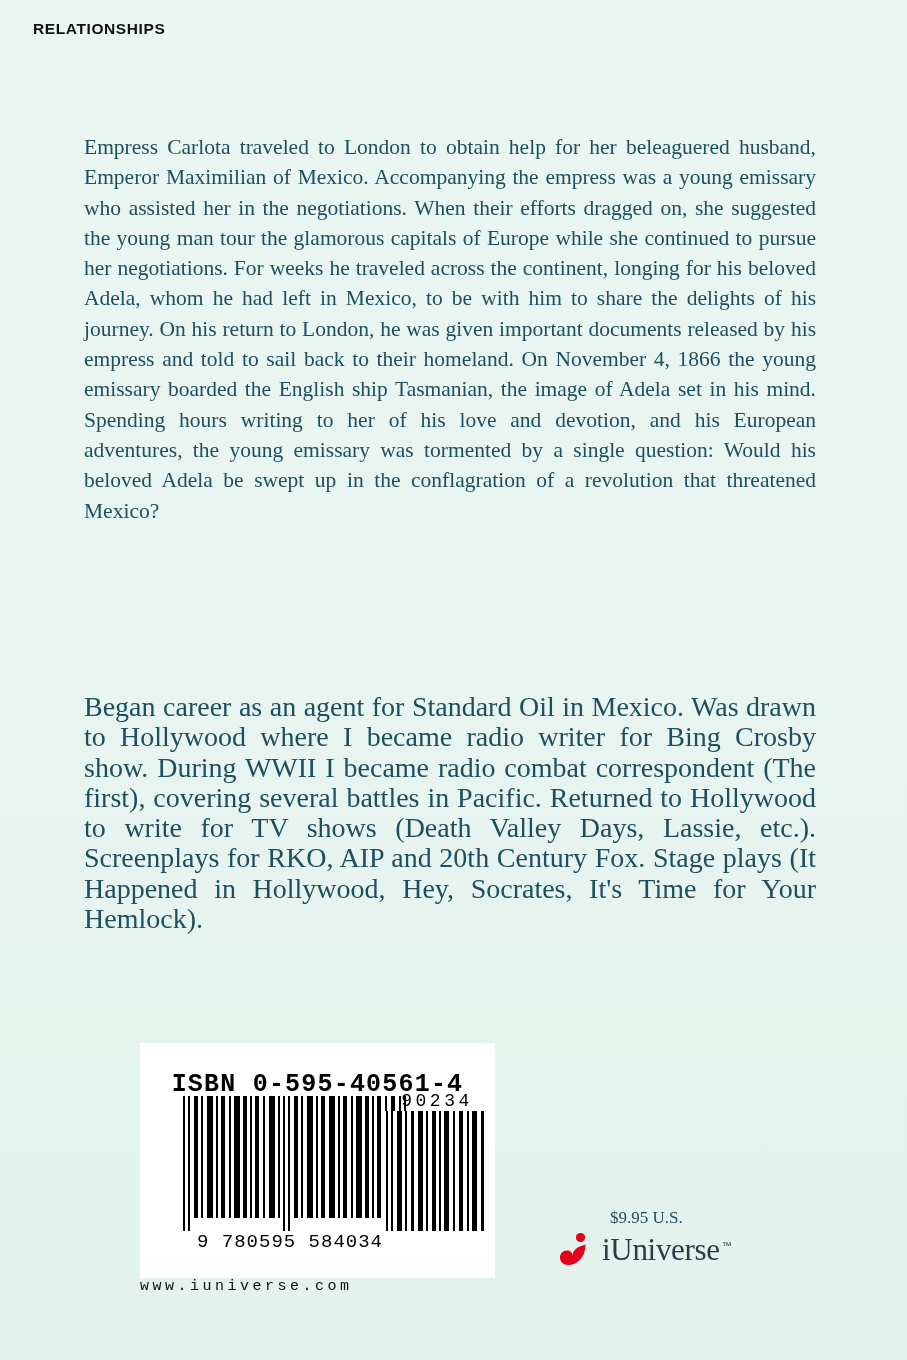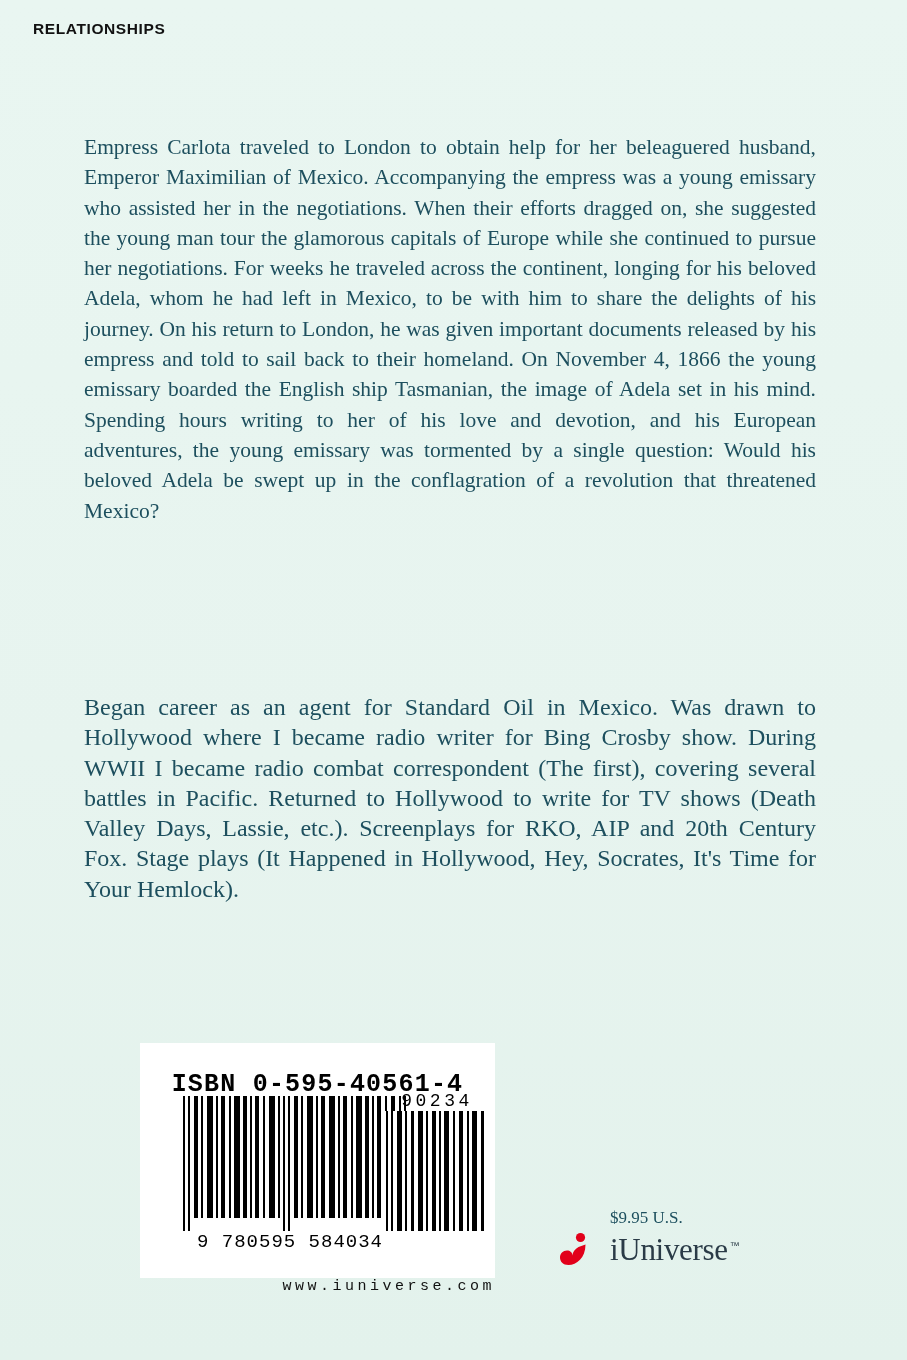--- a/index.html
+++ b/index.html
@@ -42,21 +42,21 @@
     color: #1d4f5e;
     text-align: justify;
     text-justify: inter-word;
   }
   .author-bio {
     position: absolute;
     left: 84px;
     top: 692px;
     width: 732px;
     font-family: "Liberation Serif", serif;
-    font-size: 24px;
+    font-size: 28px;
     line-height: 30.3px;
     color: #1d4f5e;
     text-align: justify;
     text-justify: inter-word;
   }
   .barcode-panel {
     position: absolute;
     left: 140px;
     top: 1043px;
     width: 355px;
@@ -109,41 +109,41 @@
     font-size: 19px;
     letter-spacing: 1px;
     color: #000;
     text-align: center;
   }
   .website {
     position: absolute;
     left: 140px;
     top: 1278px;
     width: 355px;
-    text-align: right;
+    text-align: left;
     font-family: "Liberation Mono", monospace;
     font-size: 15px;
     letter-spacing: 3.5px;
     color: #111;
   }
   .price {
     position: absolute;
     left: 610px;
     top: 1208px;
     font-family: "Liberation Serif", serif;
     font-size: 17px;
     color: #1d4f5e;
   }
   .publisher-logo {
     position: absolute;
     left: 560px;
     top: 1232px;
     display: flex;
     align-items: center;
-    gap: 16px;
+    gap: 8px;
   }
   .logo-mark {
     position: relative;
     width: 34px;
     height: 36px;
   }
   .logo-name {
     font-family: "Liberation Serif", serif;
     font-size: 31px;
     color: #2a3b47;

